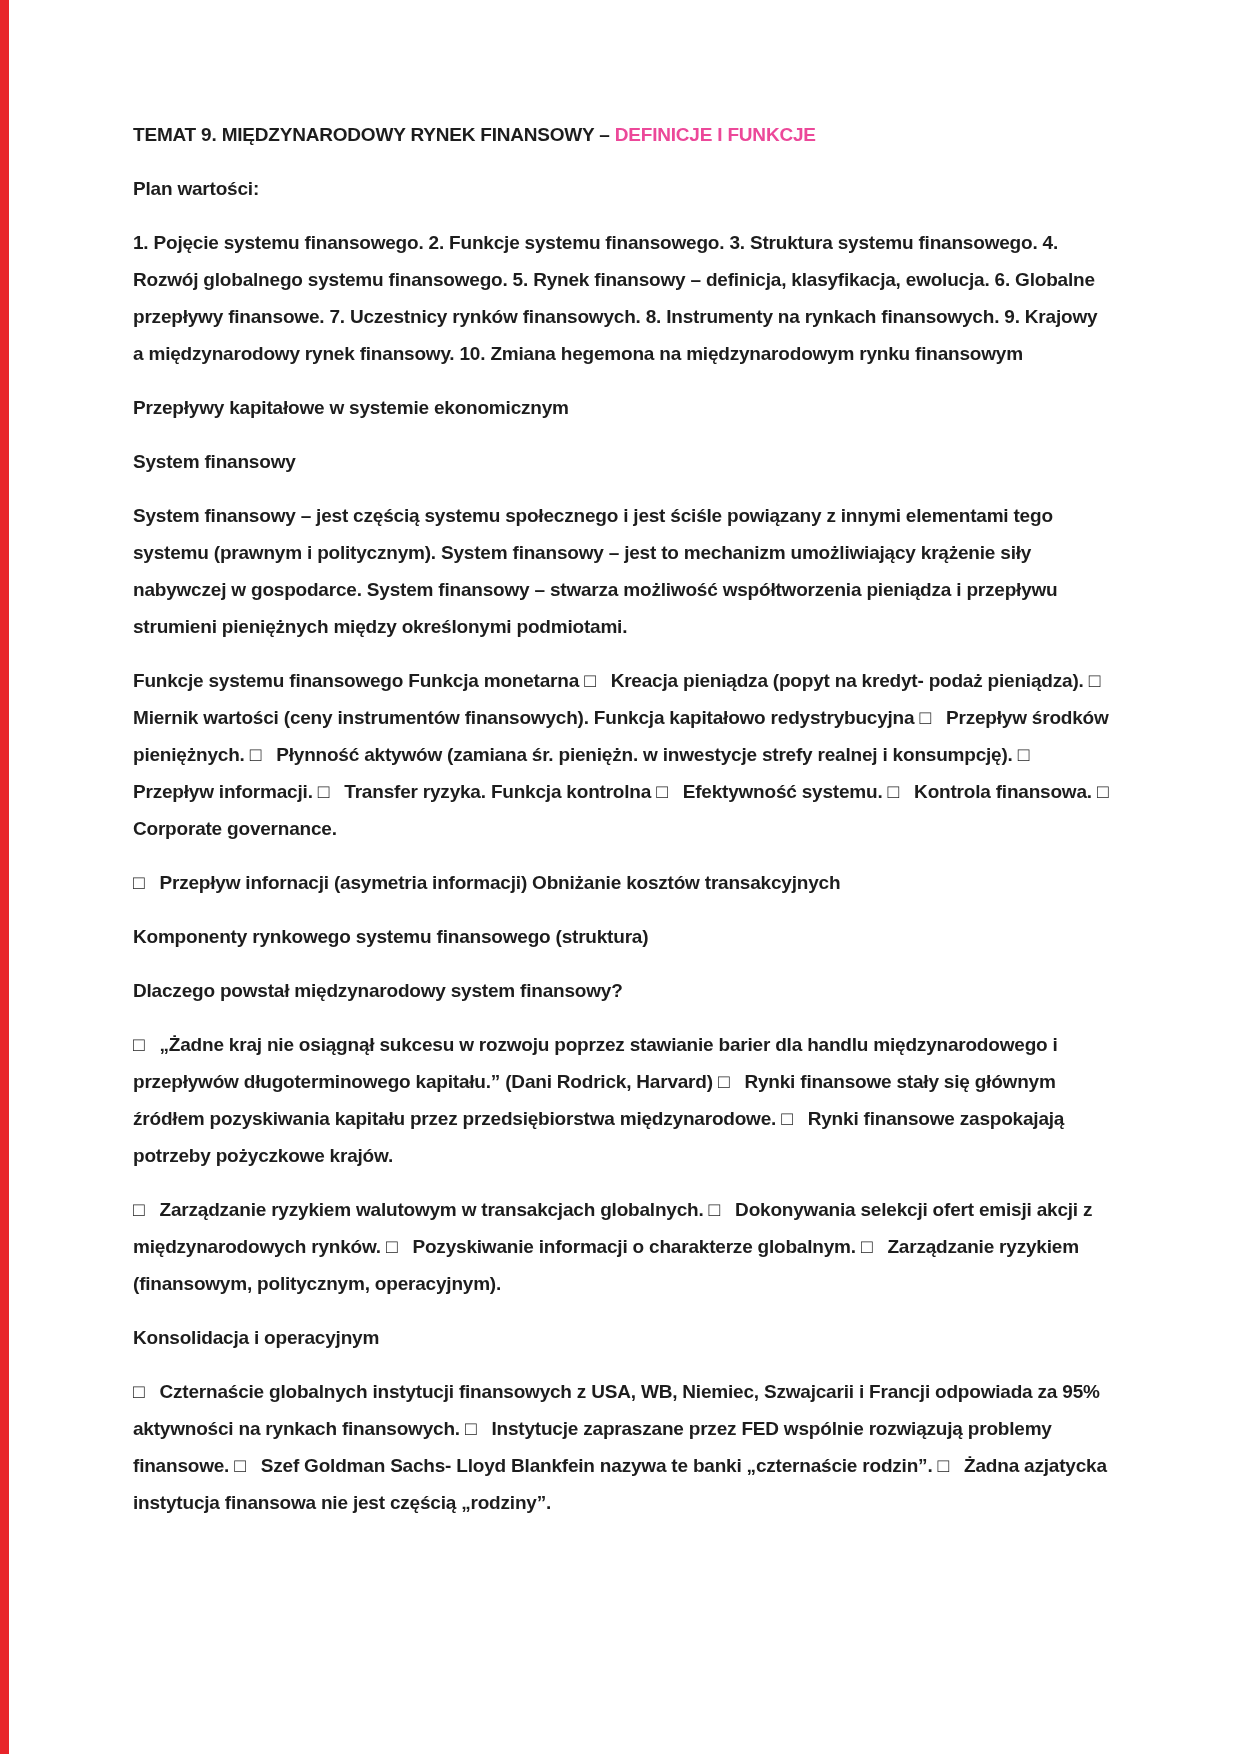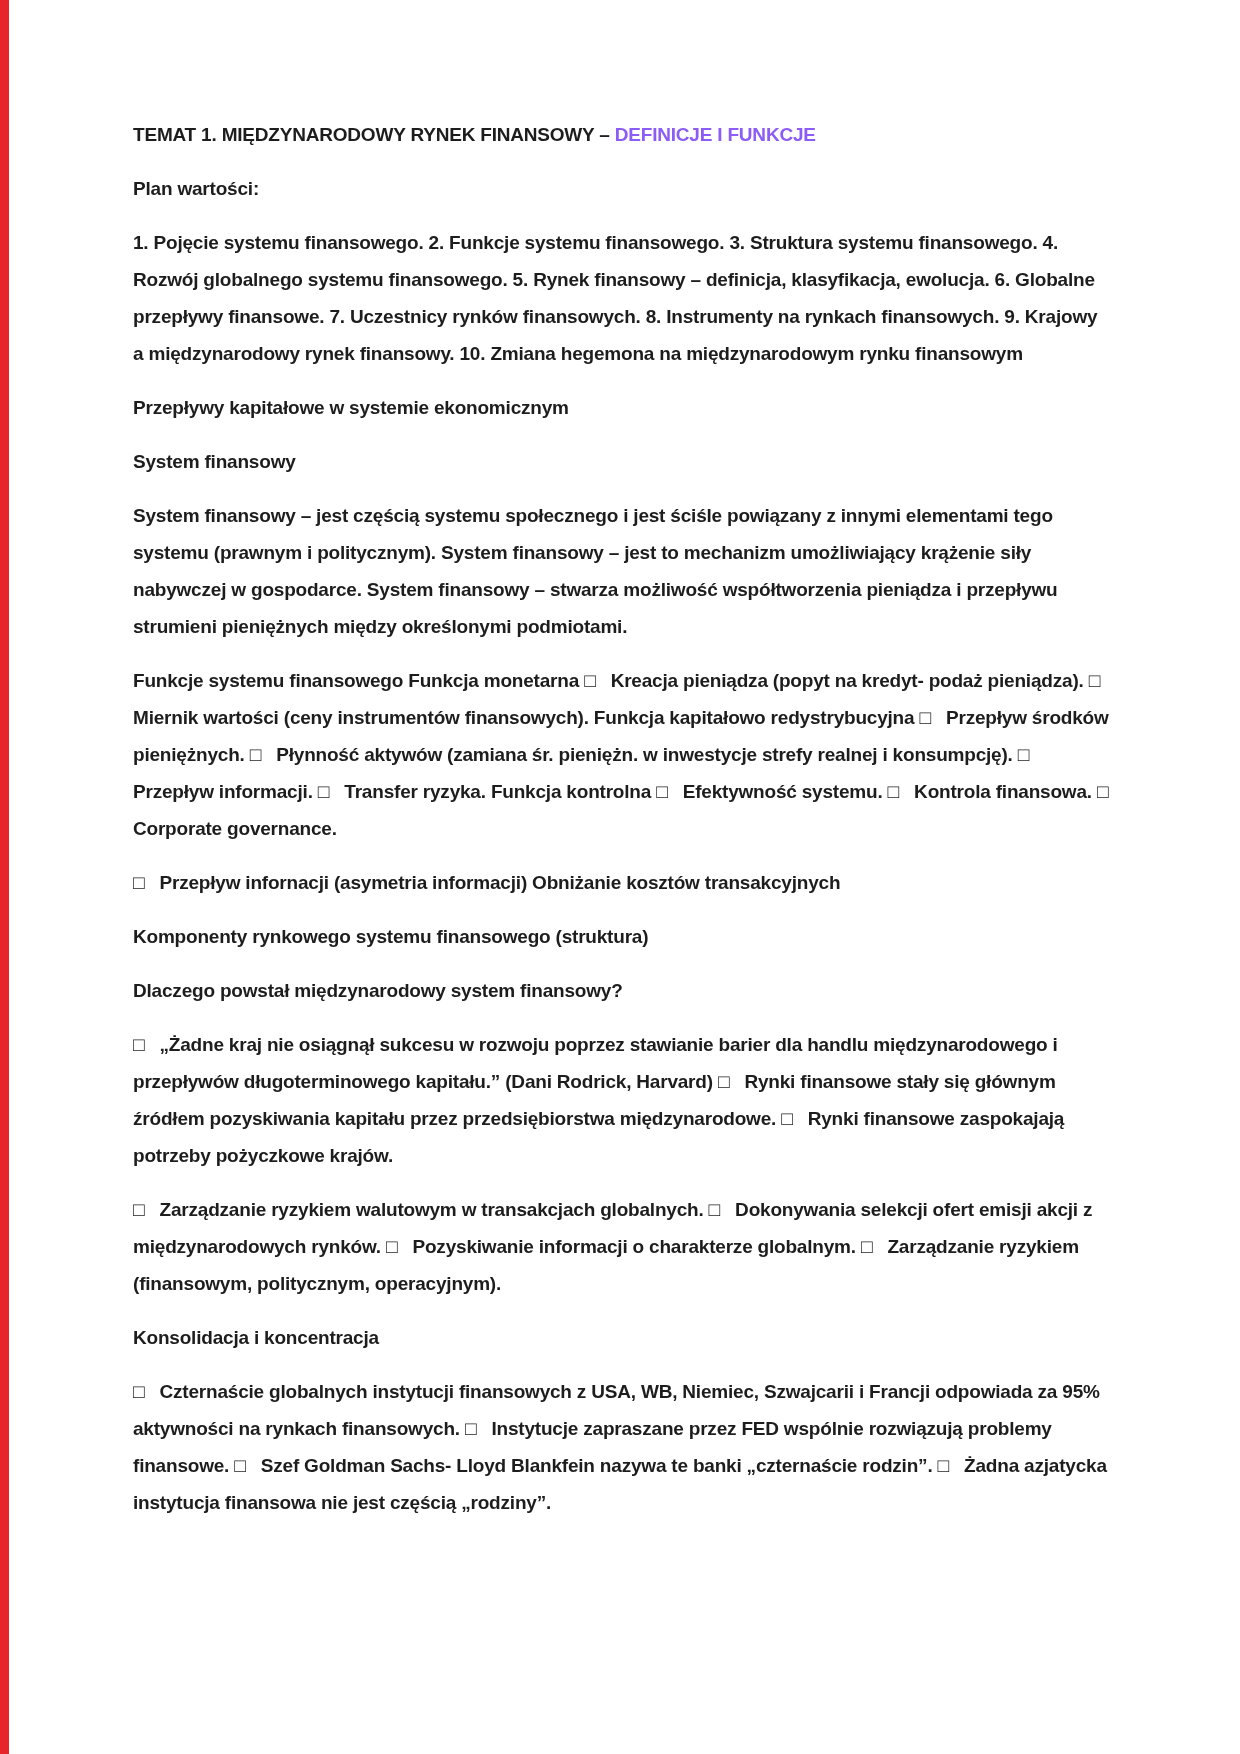--- a/index.html
+++ b/index.html
@@ -31,31 +31,31 @@
   }
   .line, .para, .title {
     font-size: 19px;
     font-weight: 700;
     line-height: 37px;
     letter-spacing: -0.2px;
     margin: 0 0 17px 0;
     white-space: pre-wrap;
   }
   .title-alt {
-    color: #8b5cf6;
+    color: #ec4899;
   }
 </style>
 </head>
 <body>
 
 <div class="accent-stripe"></div>
 
 <main class="page">
 
-  <h1 class="title"><span>TEMAT 1. MIĘDZYNARODOWY RYNEK FINANSOWY – </span><span class="title-alt">DEFINICJE I FUNKCJE</span></h1>
+  <h1 class="title"><span>TEMAT 9. MIĘDZYNARODOWY RYNEK FINANSOWY – </span><span class="title-alt">DEFINICJE I FUNKCJE</span></h1>
 
   <p class="line">Plan wartości:</p>
 
   <p class="para">1. Pojęcie systemu finansowego. 2. Funkcje systemu finansowego. 3. Struktura systemu finansowego. 4. Rozwój globalnego systemu finansowego. 5. Rynek finansowy – definicja, klasyfikacja, ewolucja. 6. Globalne przepływy finansowe. 7. Uczestnicy rynków finansowych. 8. Instrumenty na rynkach finansowych. 9. Krajowy a międzynarodowy rynek finansowy. 10. Zmiana hegemona na międzynarodowym rynku finansowym</p>
 
   <p class="line">Przepływy kapitałowe w systemie ekonomicznym</p>
 
   <p class="line">System finansowy</p>
 
   <p class="para">System finansowy – jest częścią systemu społecznego i jest ściśle powiązany z innymi elementami tego systemu (prawnym i politycznym). System finansowy – jest to mechanizm umożliwiający krążenie siły nabywczej w gospodarce. System finansowy – stwarza możliwość współtworzenia pieniądza i przepływu strumieni pieniężnych między określonymi podmiotami.</p>
@@ -67,17 +67,17 @@
   <p class="line">Komponenty rynkowego systemu finansowego (struktura)</p>
 
   <p class="line">Dlaczego powstał międzynarodowy system finansowy?</p>
 
   <p class="para">□   „Żadne kraj nie osiągnął sukcesu w rozwoju poprzez stawianie barier dla handlu międzynarodowego i przepływów długoterminowego kapitału.” (Dani Rodrick, Harvard) □   Rynki finansowe stały się głównym źródłem pozyskiwania kapitału przez przedsiębiorstwa międzynarodowe. □   Rynki finansowe zaspokajają potrzeby pożyczkowe krajów.</p>
 
 
   <p class="para">□   Zarządzanie ryzykiem walutowym w transakcjach globalnych. □   Dokonywania selekcji ofert emisji akcji z międzynarodowych rynków. □   Pozyskiwanie informacji o charakterze globalnym. □   Zarządzanie ryzykiem (finansowym, politycznym, operacyjnym).</p>
 
 
-  <p class="line">Konsolidacja i koncentracja</p>
+  <p class="line">Konsolidacja i operacyjnym</p>
 
   <p class="para">□   Czternaście globalnych instytucji finansowych z USA, WB, Niemiec, Szwajcarii i Francji odpowiada za 95% aktywności na rynkach finansowych. □   Instytucje zapraszane przez FED wspólnie rozwiązują problemy finansowe. □   Szef Goldman Sachs- Lloyd Blankfein nazywa te banki „czternaście rodzin”. □   Żadna azjatycka instytucja finansowa nie jest częścią „rodziny”.</p>
 
 </main>
 
 </body></html>

